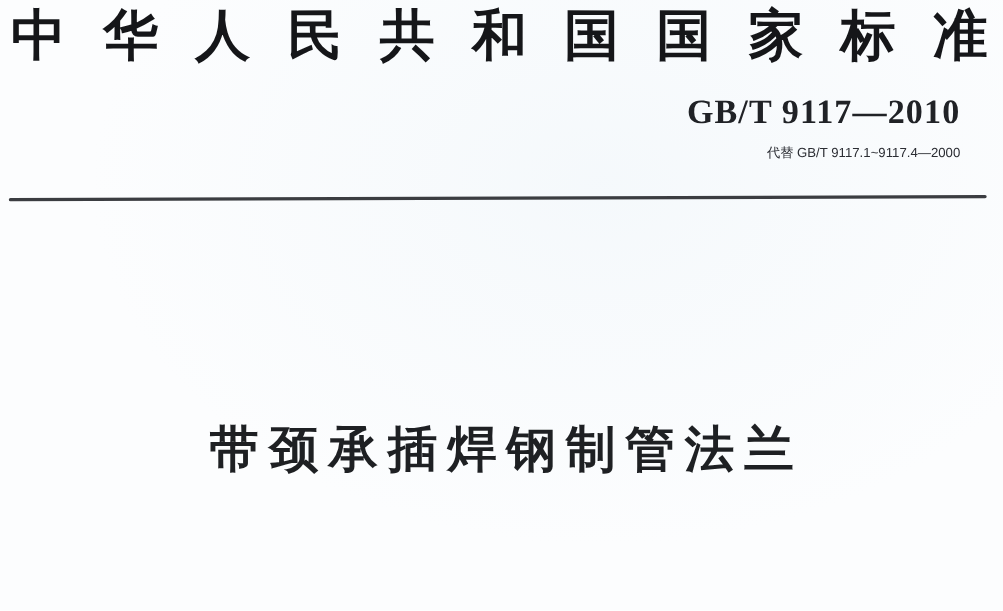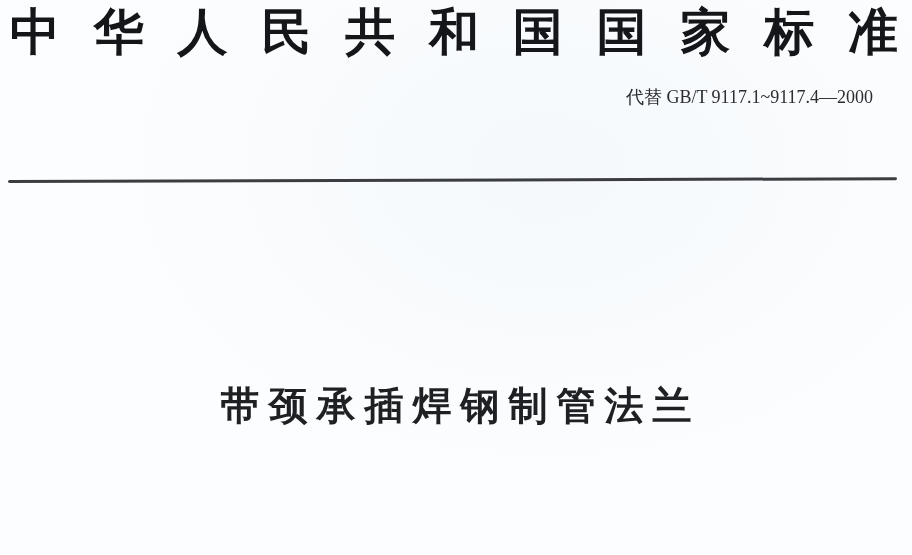--- a/index.html
+++ b/index.html
@@ -43,24 +43,24 @@
   }
   .code {
     font-family: "Liberation Serif", "DejaVu Serif", serif;
     font-weight: bold;
     font-size: 31px;
     line-height: 1.05;
     letter-spacing: 1px;
     white-space: nowrap;
   }
   .replaces {
-    font-family: Liberation Serif, serif;
-    font-size: 18px;
+    font-family: Liberation Sans, sans-serif;
+    font-size: 12px;
     line-height: 1.1;
-    margin-top: 2px;
+    margin-top: 14px;
     color: #2b2d33;
     white-space: nowrap;
   }
   
   .rule {
     position: absolute;
     left: 8px;
     top: 180px;
     width: 889px;
     height: 3px;
@@ -73,21 +73,21 @@
   .title-cn {
     position: absolute;
     top: 386px;
     left: 0;
     width: 100%;
     margin: 0;
     text-align: center;
     text-indent: 9px;
     font-family: "DejaVu Sans", "Liberation Sans", sans-serif;
     font-weight: bold;
-    font-size: 39px;
+    font-size: 45px;
     line-height: 1;
     letter-spacing: 9px;
     color: #1e2023;
     white-space: nowrap;
   }
   
   .title-en {
     position: absolute;
     top: 480px;
     left: 0;
@@ -117,20 +117,21 @@
       <span>共</span>
       <span>和</span>
       <span>国</span>
       <span>国</span>
       <span>家</span>
       <span>标</span>
       <span>准</span>
     </div>
 
   <div class="code-block">
+    <div class="code">GB/T 9117—2010</div>
     <div class="replaces">代替 GB/T 9117.1~9117.4—2000</div>
   </div>
 
   <div class="rule"></div>
 
   <h1 class="title-cn">带颈承插焊钢制管法兰</h1>
 
 
 </div>
 

